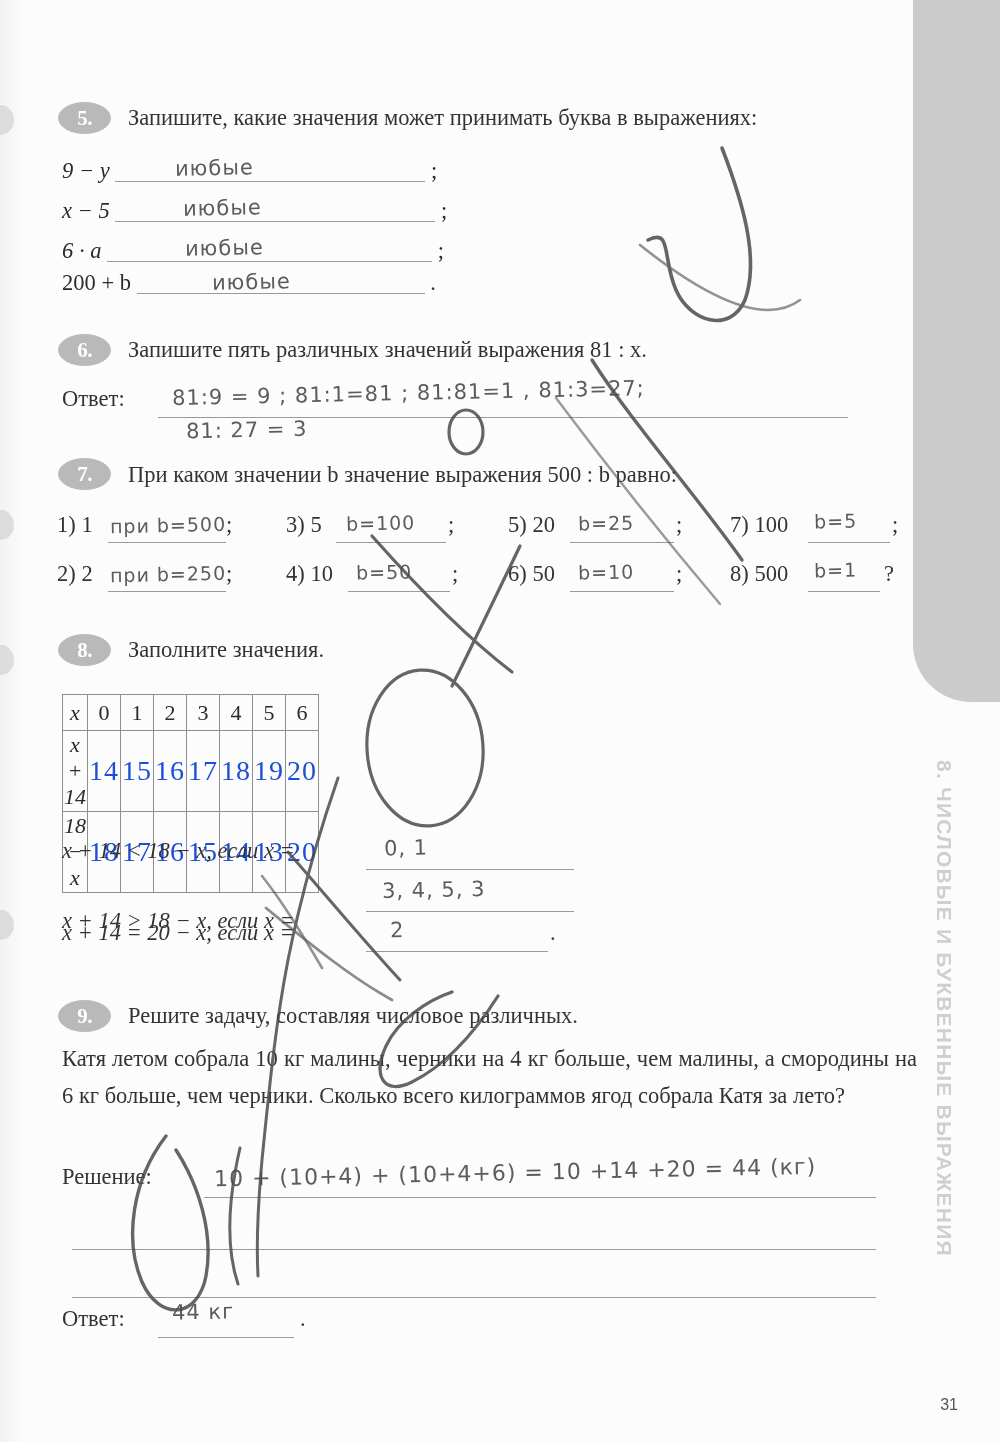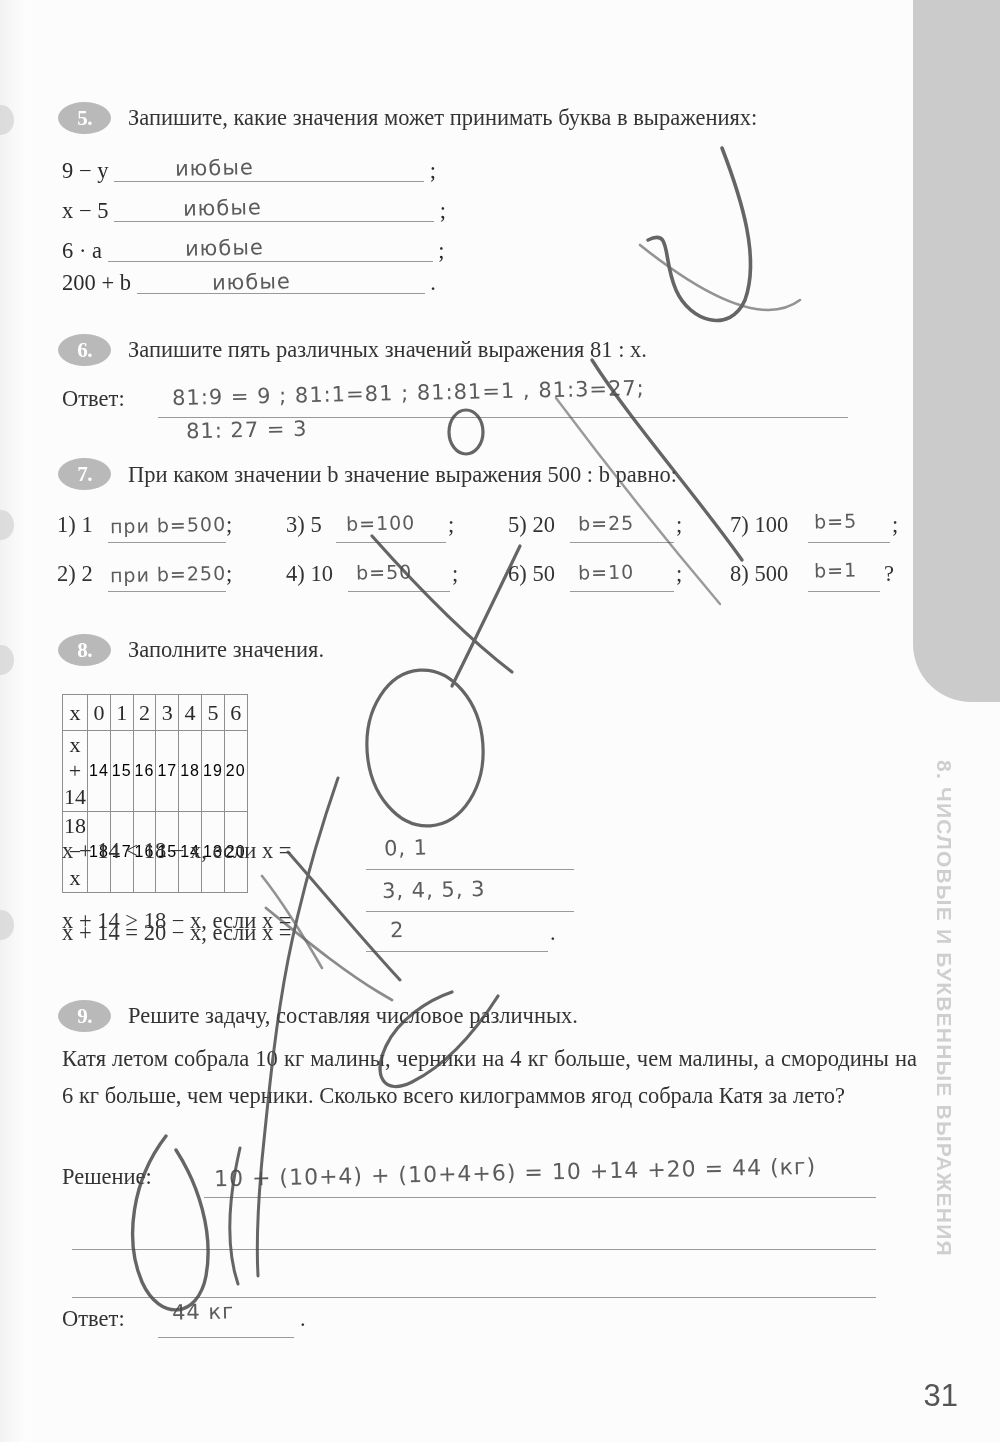--- a/index.html
+++ b/index.html
@@ -81,21 +81,21 @@
     letter-spacing: -.5px;
   }
 
   .prompt {
     position: absolute;
     font-size: 22.5px;
     font-family: "Liberation Serif", serif;
     color: #333;
     white-space: nowrap;
   }
-  .prompt i, .ital { }
+  .prompt i, .ital { font-style: italic; }
 
   .body-text {
     position: absolute;
     font-size: 22.5px;
     line-height: 37px;
     color: #333;
     width: 855px;
   }
 
   
@@ -129,23 +129,23 @@
   table.tbl td {
     border: 1px solid #8f8f8f;
     height: 33px;
     text-align: center;
     vertical-align: middle;
     font-family: "Liberation Serif", serif;
   }
   table.tbl td.head { width: 100px; }
   table.tbl td.col { width: 91px; }
   table.tbl td.hw {
-    font-family: Liberation Sans, sans-serif;
-    color: #000000;
-    font-size: 16px;
+    font-family: Liberation Serif, serif;
+    color: #1d4ed8;
+    font-size: 28px;
     letter-spacing: 1px;
   }
 
   
   .blank {
     position: absolute;
     border-bottom: 1px solid #9a9a9a;
     height: 1px;
   }
 
@@ -154,21 +154,21 @@
     position: absolute;
     inset: 0;
     pointer-events: none;
   }
 
   .pageno {
     position: absolute;
     right: 42px;
     bottom: 28px;
     font-family: "Liberation Sans", sans-serif;
-    font-size: 31px;
+    font-size: 16px;
     color: #555;
   }
 </style>
 </head>
 <body>
 
 <div id="page">
 
   <div class="paper-edge-left"></div>
   <div class="edge-blob" style="top:105px"></div>

